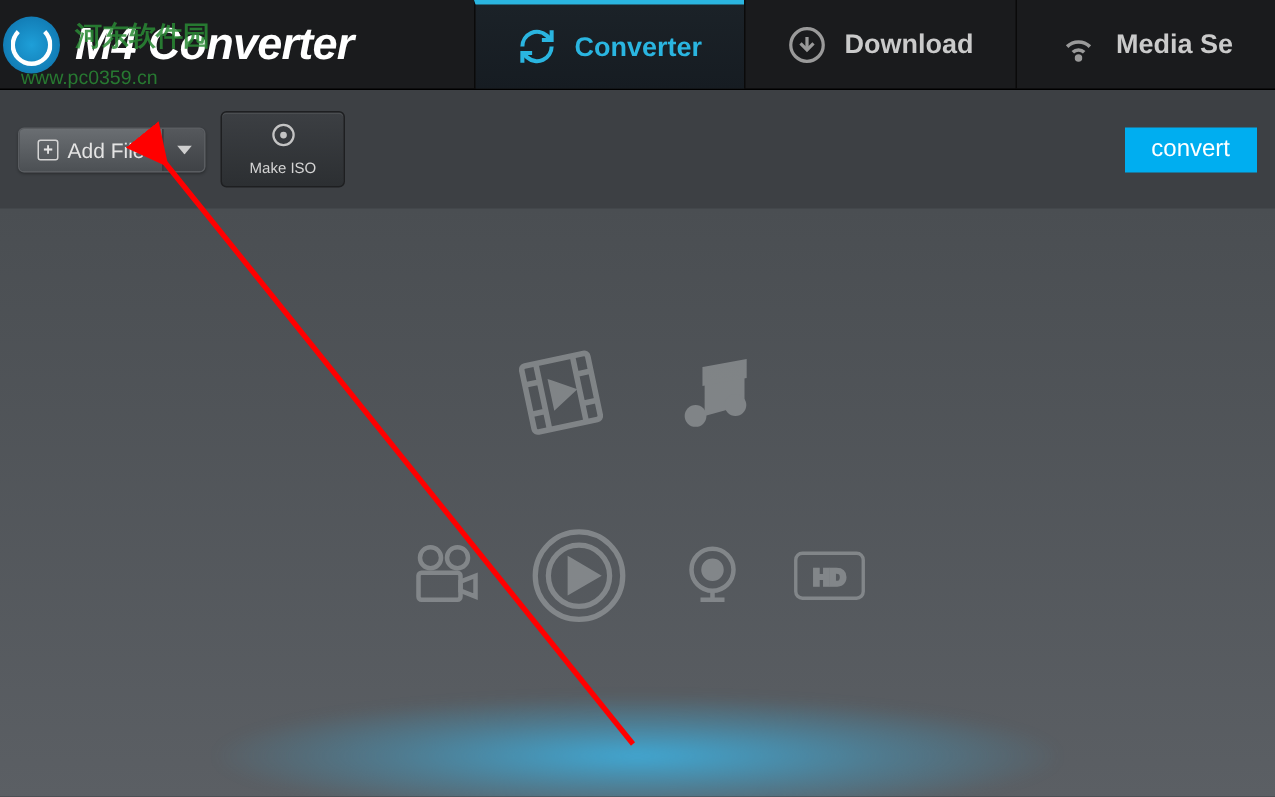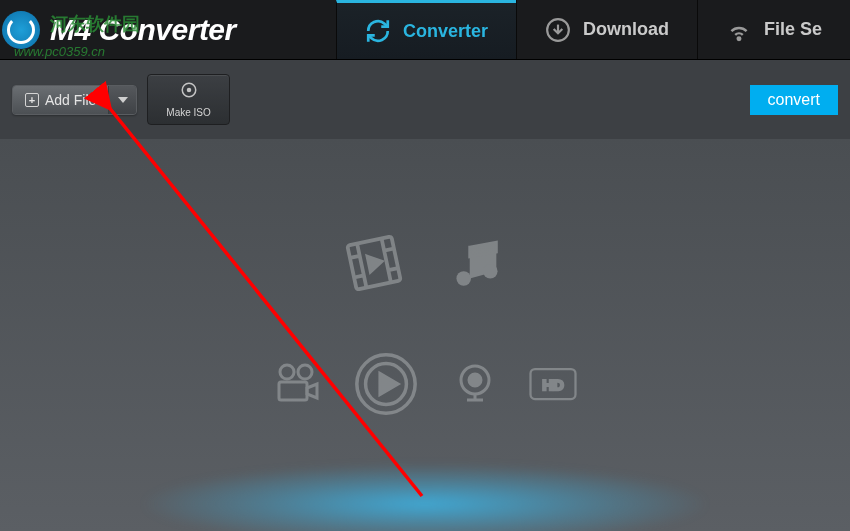--- a/index.html
+++ b/index.html
@@ -63,21 +63,20 @@
       z-index: 5;
     }
     .watermark-url {
       position: absolute;
       top: 44px;
       left: 14px;
       color: #2a8a35;
       font-size: 13px;
       opacity: 0.85;
       z-index: 5;
-      font-style: italic;
     }
     .nav-tabs {
       display: flex;
       height: 100%;
       margin-left: auto;
       font-weight: bold;
     }
     .nav-tab {
       display: flex;
       align-items: center;
@@ -242,21 +241,21 @@
       <span>Download</span>
     </div>
     <div class="nav-tab">
       <span class="nav-tab-icon">
         <svg width="26" height="26" viewBox="0 0 24 24" fill="none" stroke="#9a9a9a" stroke-width="2.2">
             <path d="M5 13a10 10 0 0 1 14 0"></path>
             <path d="M8.5 16.5a5 5 0 0 1 7 0"></path>
             <circle cx="12" cy="20" r="1.2" fill="#9a9a9a"></circle>
           </svg>
       </span>
-      <span>File Se</span>
+      <span>Media Se</span>
     </div>
   </div>
 </div>
 
 <div class="toolbar">
   <div class="btn-group">
     <button class="btn-addfile">
       <span class="plus-box">+</span>
       <span>Add File</span>
     </button>

